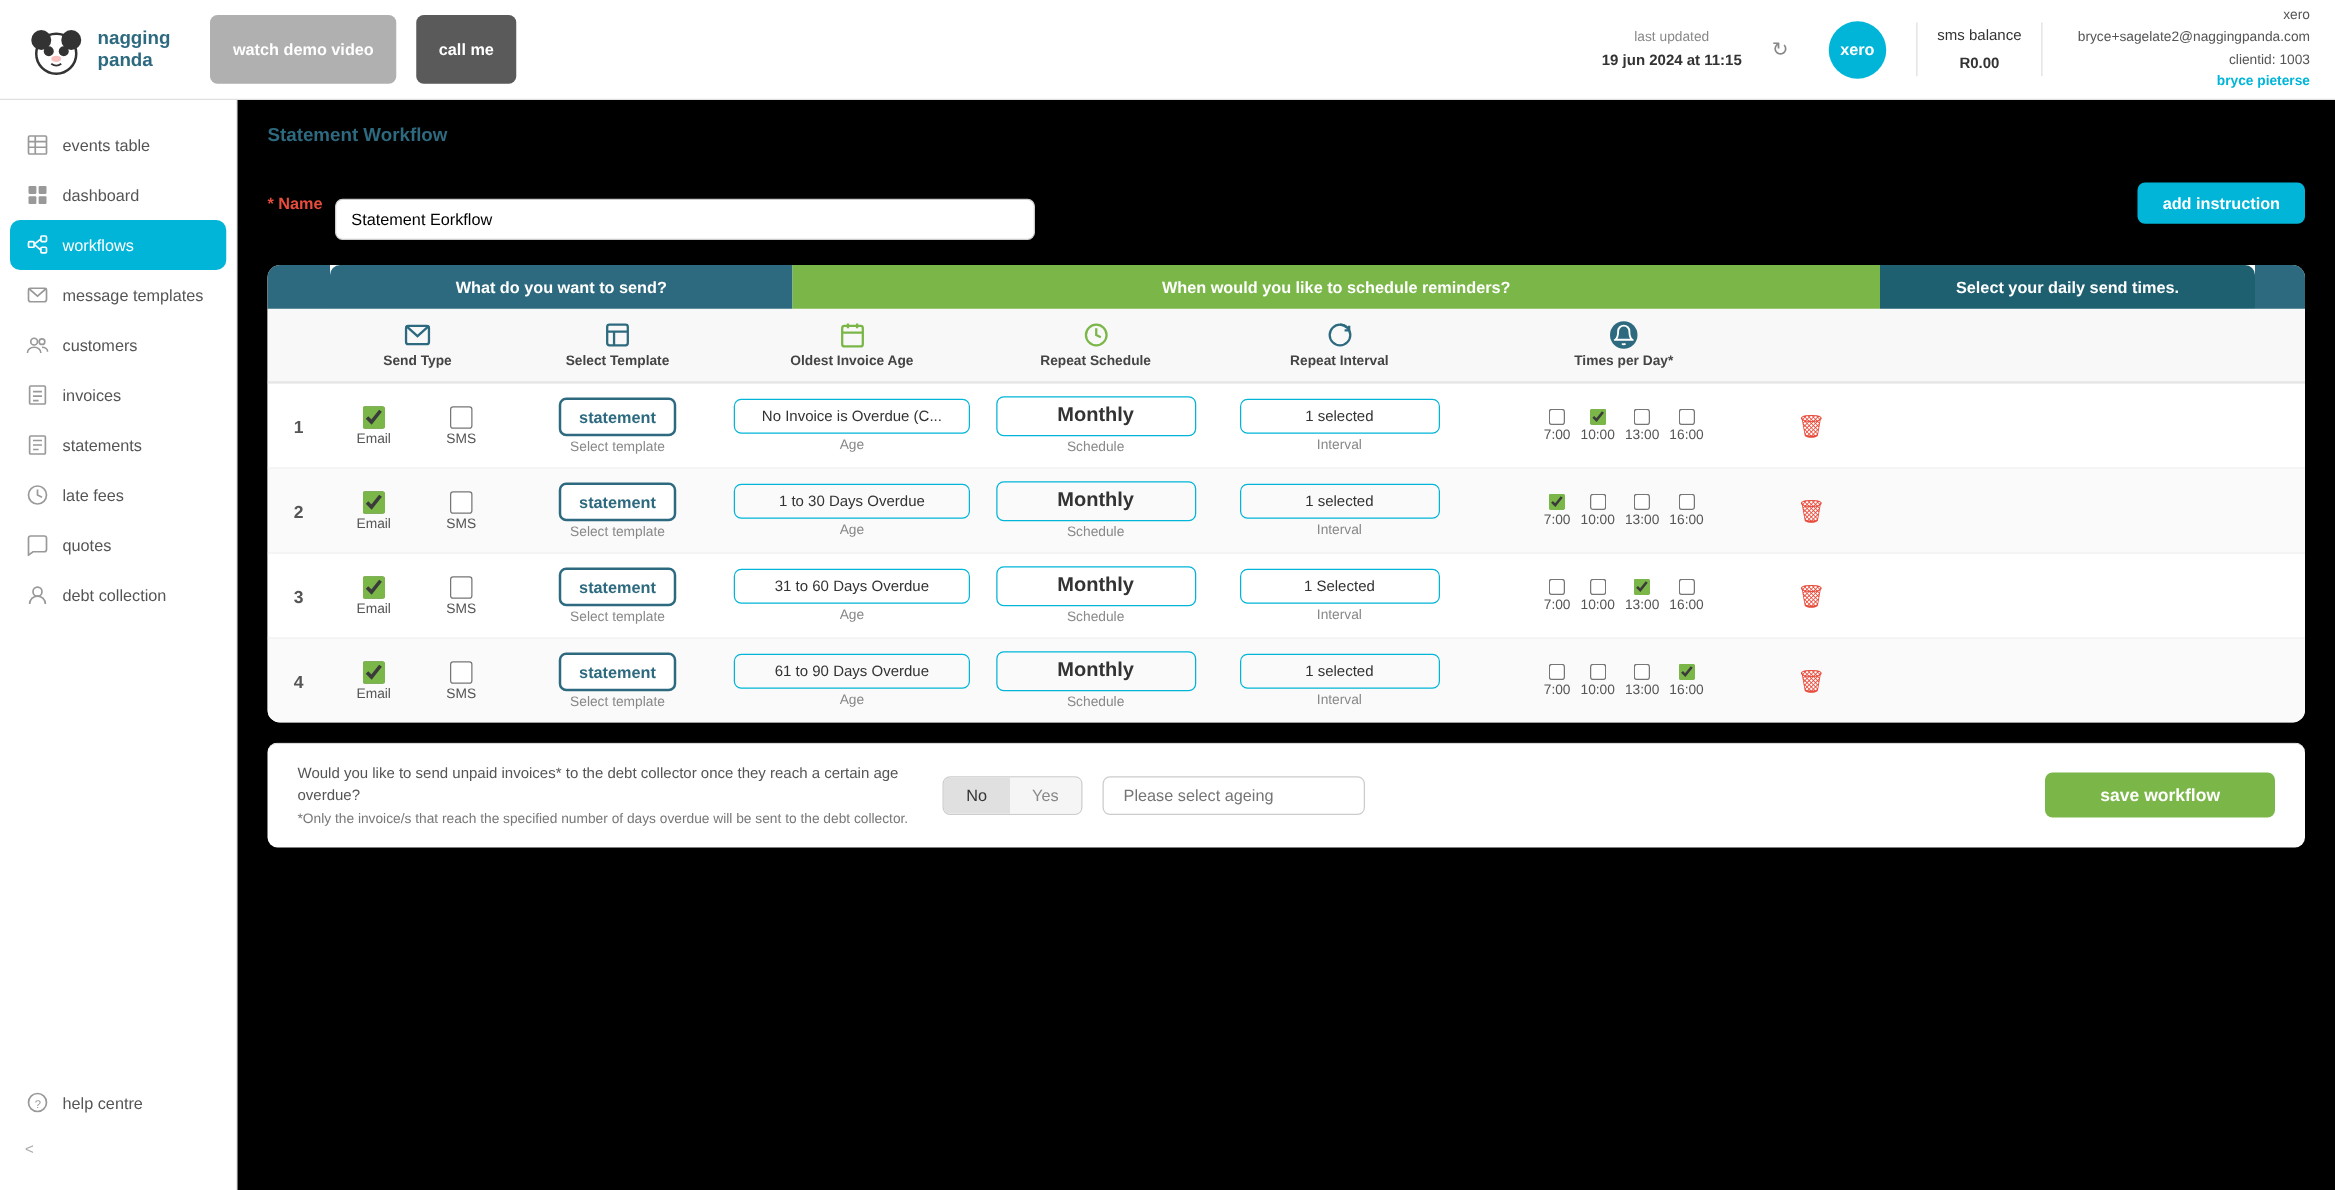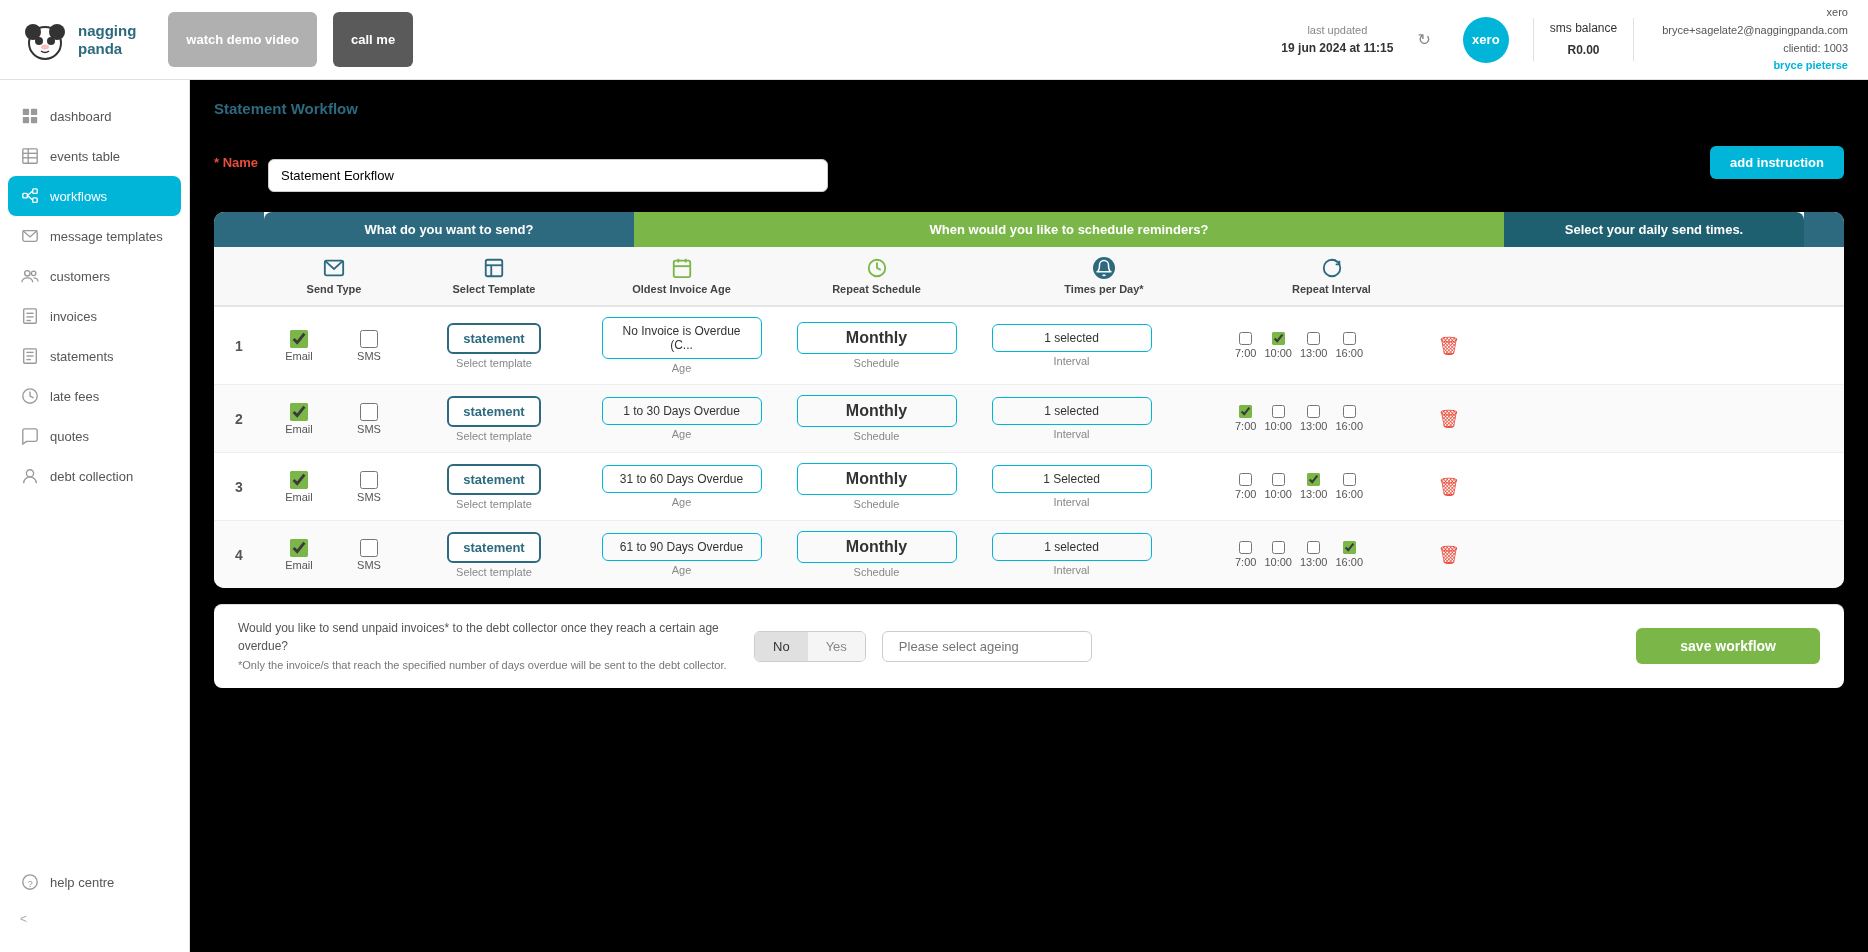--- a/index.html
+++ b/index.html
@@ -43,21 +43,21 @@
     .workflow-name-row span { color: #333; font-weight: 600; }
     .workflow-name-input { flex: 1; max-width: 560px; border: 1.5px solid #ccc; border-radius: 6px; padding: 8px 12px; font-size: 13px; outline: none; margin-top: 26px; }
     .add-instruction-btn { margin-left: auto; background: #00b5d8; color: #fff; border: none; border-radius: 6px; padding: 9px 20px; font-size: 13px; font-weight: 600; cursor: pointer; white-space: nowrap; }
 
     
     .workflow-table { background: #fff; border-radius: 10px; overflow: hidden; box-shadow: 0 1px 4px rgba(0,0,0,0.08); }
     .checkbox-green { width: 18px; height: 18px; accent-color: #7ab648; cursor: pointer; }
     .checkbox-plain { width: 18px; height: 18px; cursor: pointer; }
     .template-btn { border: 2px solid #2d6a7f; border-radius: 6px; padding: 6px 14px; font-size: 13px; font-weight: 600; color: #2d6a7f; background: #fff; cursor: pointer; }
     .template-sub { font-size: 11px; color: #888; }
-    .age-input { border: 1.5px solid #00b5d8; border-radius: 6px; padding: 6px 10px; font-size: 12px; color: #333; width: 160px; text-align: center; cursor: pointer; }
+    .age-input { border: 1.5px solid #00b5d8; border-radius: 6px; padding: 6px 10px; font-size: 12px; color: #333; width: 189px; text-align: center; cursor: pointer; }
     .cell-label { font-size: 11px; color: #888; }
     .schedule-input { border: 1.5px solid #00b5d8; border-radius: 6px; padding: 6px 10px; font-size: 16px; color: #333; width: 160px; text-align: center; font-weight: bold; }
     .interval-input { border: 1.5px solid #00b5d8; border-radius: 6px; padding: 6px 10px; font-size: 12px; color: #333; width: 160px; text-align: center; }
     .time-option { display: flex; flex-direction: column; align-items: center; gap: 2px; font-size: 11px; color: #555; }
     .delete-btn { color: #e74c3c; background: none; border: none; cursor: pointer; font-size: 18px; }
 
     
     .bottom-bar { background: #fff; border-top: 1px solid #e0e0e0; padding: 14px 24px; display: flex; align-items: center; gap: 16px; flex-shrink: 0; }
     .debt-text { font-size: 12px; color: #555; max-width: 500px; line-height: 1.5; }
     .yes-no-group { display: flex; border: 1px solid #ccc; border-radius: 6px; overflow: hidden; }
@@ -131,39 +131,39 @@
     <div>clientid: 1003</div>
     <div class="name">bryce pieterse</div>
   </div>
 </div>
 
 <div class="layout">
 
   <div class="sidebar">
     <div class="sidebar-item">
       <div class="si-icon">
+        <svg viewBox="0 0 20 20" fill="none" stroke="#999" stroke-width="1.5">
+            <rect x="2" y="2" width="16" height="16" rx="1"></rect>
+            <line x1="2" y1="7" x2="18" y2="7"></line>
+            <line x1="2" y1="12" x2="18" y2="12"></line>
+            <line x1="8" y1="2" x2="8" y2="18"></line>
+          </svg>
+      </div>
+      <span>events table</span>
+    </div>
+    <div class="sidebar-item">
+      <div class="si-icon">
         <svg viewBox="0 0 20 20" fill="#999">
             <rect x="2" y="2" width="7" height="7" rx="1"></rect>
             <rect x="11" y="2" width="7" height="7" rx="1"></rect>
             <rect x="2" y="11" width="7" height="7" rx="1"></rect>
             <rect x="11" y="11" width="7" height="7" rx="1"></rect>
           </svg>
       </div>
       <span>dashboard</span>
-    </div>
-    <div class="sidebar-item">
-      <div class="si-icon">
-        <svg viewBox="0 0 20 20" fill="none" stroke="#999" stroke-width="1.5">
-            <rect x="2" y="2" width="16" height="16" rx="1"></rect>
-            <line x1="2" y1="7" x2="18" y2="7"></line>
-            <line x1="2" y1="12" x2="18" y2="12"></line>
-            <line x1="8" y1="2" x2="8" y2="18"></line>
-          </svg>
-      </div>
-      <span>events table</span>
     </div>
     <div class="sidebar-item active">
       <div class="si-icon">
         <svg viewBox="0 0 20 20" fill="none" stroke="#fff" stroke-width="1.5">
             <rect x="2" y="7" width="5" height="5" rx="1"></rect>
             <rect x="13" y="2" width="5" height="5" rx="1"></rect>
             <rect x="13" y="12" width="5" height="5" rx="1"></rect>
             <line x1="7" y1="9.5" x2="13" y2="4.5"></line>
             <line x1="7" y1="9.5" x2="13" y2="14.5"></line>
           </svg>
@@ -299,34 +299,34 @@
             </svg>
           <span>Oldest Invoice Age</span>
         </div>
         <div class="sh-cell sh-schedule">
           <svg width="22" height="22" viewBox="0 0 24 24" fill="none" stroke="#7ab648" stroke-width="2">
               <circle cx="12" cy="12" r="9"></circle>
               <polyline points="12,6 12,12 16,14"></polyline>
             </svg>
           <span>Repeat Schedule</span>
         </div>
-        <div class="sh-cell sh-times">
-          <svg width="22" height="22" viewBox="0 0 24 24" fill="none" stroke="#fff" stroke-width="2" style="background:#2d6a7f;border-radius:50%;padding:2px;">
-              <path d="M18 8A6 6 0 006 8c0 7-3 9-3 9h18s-3-2-3-9"></path>
-              <path d="M13.73 21a2 2 0 01-3.46 0"></path>
-            </svg>
-          <span>Times per Day*</span>
-        </div>
         <div class="sh-cell sh-interval">
           <svg width="22" height="22" viewBox="0 0 24 24" fill="none" stroke="#2d6a7f" stroke-width="2">
               <circle cx="12" cy="12" r="9"></circle>
               <path d="M12 3c2.4 0 4.6 1 6.2 2.6"></path>
               <polyline points="20,4 20,8 16,8"></polyline>
             </svg>
           <span>Repeat Interval</span>
+        </div>
+        <div class="sh-cell sh-times">
+          <svg width="22" height="22" viewBox="0 0 24 24" fill="none" stroke="#fff" stroke-width="2" style="background:#2d6a7f;border-radius:50%;padding:2px;">
+              <path d="M18 8A6 6 0 006 8c0 7-3 9-3 9h18s-3-2-3-9"></path>
+              <path d="M13.73 21a2 2 0 01-3.46 0"></path>
+            </svg>
+          <span>Times per Day*</span>
         </div>
         <div style="width:40px;" class="sh-cell"></div>
       </div>
 
       <div id="rows-container">
           <div class="data-row" style="background: rgb(255, 255, 255);">
       <div class="col-num">1</div>
       <div class="col-email">
         <input type="checkbox" class="checkbox-green" checked="" style="accent-color: rgb(122, 182, 72);">
         <span>Email</span>

